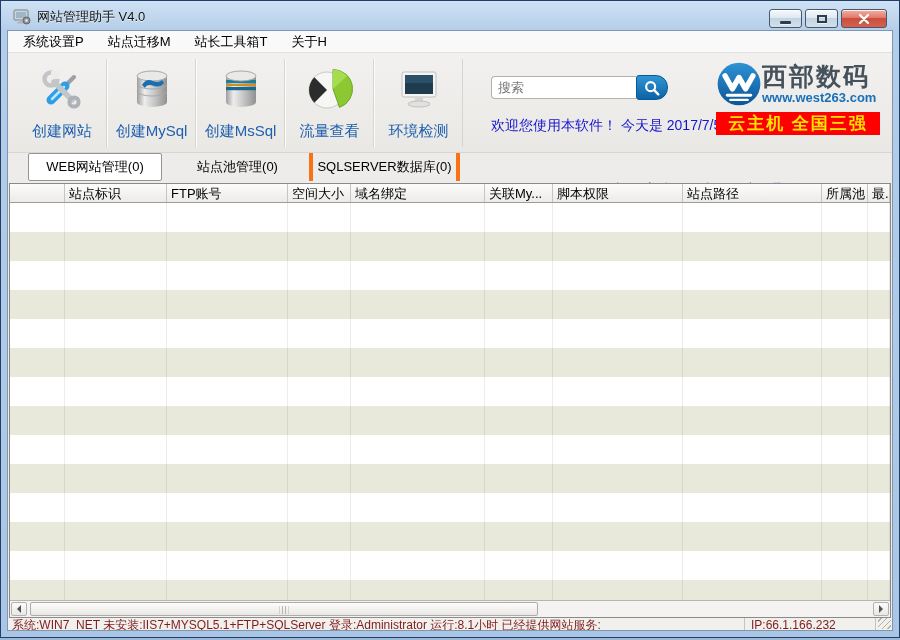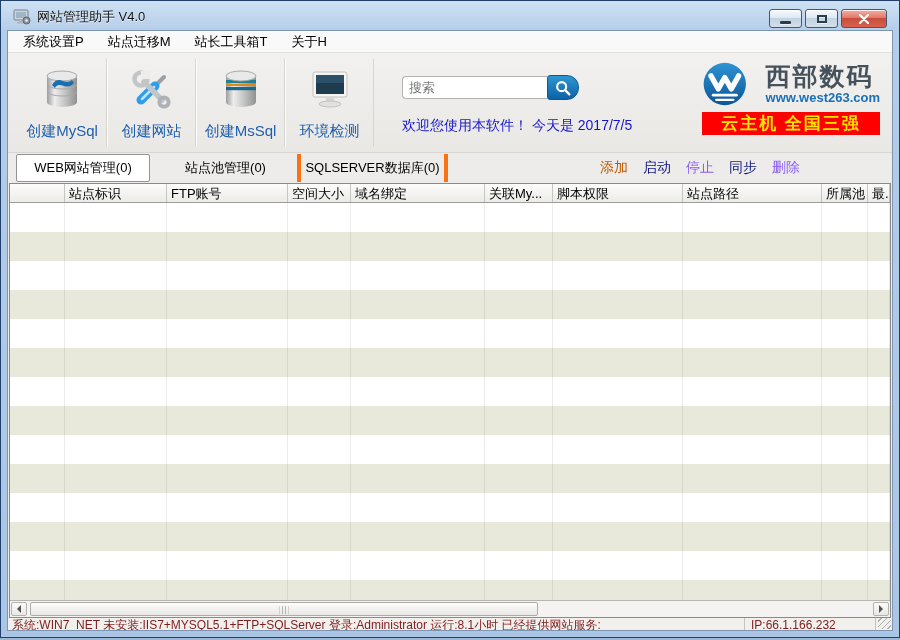--- a/index.html
+++ b/index.html
@@ -34,28 +34,28 @@
   .tb-label{font-size:15px;color:#1f5fae;white-space:nowrap;}
   .search-area{margin-left:28px;padding-top:16px;width:225px;}
   .search-row{display:flex;align-items:center;}
   .search-input{width:145px;height:23px;border:1px solid #b4b2ae;border-right:none;border-radius:4px 0 0 4px;
     padding:0 6px;font-size:13px;outline:none;color:#333;font-family:inherit;}
   .search-btn{width:32px;height:25px;border:1px solid #0a5a98;border-radius:3px 12px 12px 3px;
     background:linear-gradient(#2f96d2,#0d62a6);display:flex;align-items:center;justify-content:center;cursor:pointer;padding:0;}
   .welcome{margin-top:17px;font-size:14px;color:#1414cc;white-space:nowrap;}
   
   .brand{margin-left:auto;margin-right:12px;padding-top:2px;width:178px;}
-  .brand-top{display:flex;align-items:center;gap:18px;}
+  .brand-top{display:flex;align-items:center;gap:0;}
   .brand-text{display:flex;flex-direction:column;align-items:flex-start;}
   .brand-name{font-size:25px;font-weight:bold;color:#45525c;letter-spacing:2px;line-height:1.1;}
   .brand-url{font-size:13px;font-weight:bold;color:#1a70b8;}
   .brand-banner{margin-top:5px;height:23px;display:flex;align-items:center;justify-content:center;
     font-size:17px;font-weight:bold;letter-spacing:2px;white-space:nowrap;}
   
-  .tabbar{height:30px;background:#edecea;display:flex;align-items:center;padding-left:8px;font-size:13px;color:#000;}
+  .tabbar{height:30px;background:#edecea;display:flex;align-items:flex-start;padding-left:20px;font-size:13px;color:#000;flex-direction:column;}
   .tabs{display:flex;align-items:center;height:100%;}
   .tab{padding:5px 0;width:147px;text-align:center;border-right:4px solid #f97316;white-space:nowrap;overflow:hidden;cursor:default;}
   .tab.active{width:134px;background:#fff;border:1px solid #949494;border-radius:2px;padding:4px 0;margin-right:4px;}
   .actions{margin-left:auto;margin-right:92px;display:flex;gap:15px;font-size:14px;}
   .action{cursor:pointer;white-space:nowrap;}
   
   .grid{flex:1;margin:0 1px;border:1px solid #8a8a8a;display:flex;flex-direction:column;background:#fff;overflow:hidden;}
   .grid-header{display:flex;height:19px;flex:none;border-bottom:1px solid #9c9c9c;font-size:13px;color:#000;}
   .hcell{flex:none;background:linear-gradient(#fcfcfb,#ecebe8);border-right:1px solid #c5c5c2;
     padding:1px 2px 0 4px;white-space:nowrap;overflow:hidden;}
@@ -118,53 +118,53 @@
 
     <div class="menubar">
         <div class="menu-item">系统设置P</div>
         <div class="menu-item">站点迁移M</div>
         <div class="menu-item">站长工具箱T</div>
         <div class="menu-item">关于H</div>
       </div>
 
     <div class="toolbar">
       <div style="display:flex;">
+          <div class="tb-btn">
+     <span class="tb-icon">
+              <svg viewBox="0 0 48 48" width="48" height="48">
+   <line x1="36" y1="12" x2="27" y2="21" stroke="#9aa0a6" stroke-width="4" stroke-linecap="round"></line>
+   <line x1="27" y1="21" x2="13" y2="35" stroke="#2f9ee8" stroke-width="9" stroke-linecap="round"></line>
+   <line x1="26" y1="22" x2="14" y2="34" stroke="#bfe4fa" stroke-width="2.5" stroke-linecap="round"></line>
+   <circle cx="13" cy="14" r="6.5" fill="none" stroke="#c3c6c9" stroke-width="4.5"></circle>
+   <rect x="13" y="6" width="9" height="8" fill="#edecea"></rect>
+   <line x1="16" y1="17" x2="34" y2="35" stroke="#c3c6c9" stroke-width="5.5" stroke-linecap="round"></line>
+   <circle cx="36" cy="37" r="4.6" fill="none" stroke="#aeb2b6" stroke-width="4"></circle>
+              </svg>
+            </span>
+     <span class="tb-label">创建网站</span>
+   </div>
           <div class="tb-btn">
      <span class="tb-icon">
               <svg viewBox="0 0 48 48" width="48" height="48">
    <defs>
                   <linearGradient id="cy1" x1="0" x2="1">
                     <stop offset="0" stop-color="#9c9c9c"></stop>
                     <stop offset=".25" stop-color="#ededed"></stop>
                     <stop offset=".6" stop-color="#c4c4c4"></stop>
                     <stop offset="1" stop-color="#909090"></stop>
                   </linearGradient>
                 </defs>
    <rect x="9" y="11" width="30" height="26" fill="url(#cy1)"></rect>
    <ellipse cx="24" cy="37" rx="15" ry="5" fill="url(#cy1)"></ellipse>
    <ellipse cx="24" cy="11" rx="15" ry="5" fill="#e9e9e9" stroke="#a8a8a8"></ellipse>
    <path d="M9,19 a15,5 0 0 0 30,0 M9,26 a15,5 0 0 0 30,0" fill="none" stroke="#a9a9a9"></path>
    <path d="M14,20 q4,-7 11,-4 q6,2.5 9,-1 l2,3 q-4,5 -10,3 q-7,-2.5 -9,2 z" fill="#1a6fb0"></path>
               </svg>
             </span>
      <span class="tb-label">创建MySql</span>
-   </div>
-          <div class="tb-btn">
-     <span class="tb-icon">
-              <svg viewBox="0 0 48 48" width="48" height="48">
-   <line x1="36" y1="12" x2="27" y2="21" stroke="#9aa0a6" stroke-width="4" stroke-linecap="round"></line>
-   <line x1="27" y1="21" x2="13" y2="35" stroke="#2f9ee8" stroke-width="9" stroke-linecap="round"></line>
-   <line x1="26" y1="22" x2="14" y2="34" stroke="#bfe4fa" stroke-width="2.5" stroke-linecap="round"></line>
-   <circle cx="13" cy="14" r="6.5" fill="none" stroke="#c3c6c9" stroke-width="4.5"></circle>
-   <rect x="13" y="6" width="9" height="8" fill="#edecea"></rect>
-   <line x1="16" y1="17" x2="34" y2="35" stroke="#c3c6c9" stroke-width="5.5" stroke-linecap="round"></line>
-   <circle cx="36" cy="37" r="4.6" fill="none" stroke="#aeb2b6" stroke-width="4"></circle>
-              </svg>
-            </span>
-     <span class="tb-label">创建网站</span>
    </div>
           <div class="tb-btn">
      <span class="tb-icon">
               <svg viewBox="0 0 48 48" width="48" height="48">
    <defs>
                   <linearGradient id="cy2" x1="0" x2="1">
                     <stop offset="0" stop-color="#9c9c9c"></stop>
                     <stop offset=".25" stop-color="#ededed"></stop>
                     <stop offset=".6" stop-color="#c4c4c4"></stop>
                     <stop offset="1" stop-color="#909090"></stop>
@@ -176,20 +176,31 @@
    <rect x="9" y="19" width="30" height="2" fill="#d8891c"></rect>
    <rect x="9" y="22" width="30" height="3.2" fill="#176a8c"></rect>
    <ellipse cx="24" cy="11" rx="15" ry="5" fill="#e9e9e9" stroke="#a8a8a8"></ellipse>
               </svg>
             </span>
      <span class="tb-label">创建MsSql</span>
    </div>
           <div class="tb-btn">
      <span class="tb-icon">
               <svg viewBox="0 0 48 48" width="48" height="48">
+   <circle cx="21" cy="25" r="18" fill="#f6f6f4" stroke="#c9c9c6"></circle>
+   <path d="M21,25 L8.3,12.3 A18,18 0 0 0 8.3,37.7 Z" fill="#2c2c2c"></path>
+   <path d="M27,24 L27,4.5 A19.5,19.5 0 0 1 33.5,42.4 Z" fill="#8cc832" stroke="#6ea523"></path>
+   <path d="M27,24 L27,4.5 A19.5,19.5 0 0 1 41,11 Z" fill="#a5dd4e"></path>
+              </svg>
+            </span>
+     <span class="tb-label">流量查看</span>
+   </div>
+          <div class="tb-btn">
+     <span class="tb-icon">
+              <svg viewBox="0 0 48 48" width="48" height="48">
    <rect x="7" y="7" width="34" height="25" rx="2" fill="#f4f4f3" stroke="#c2c1bf"></rect>
    <rect x="10" y="10" width="28" height="19" fill="#1f3c4e"></rect>
    <rect x="10" y="10" width="28" height="8" fill="#2c5069"></rect>
    <rect x="20" y="32" width="8" height="4" fill="#d6d5d3"></rect>
    <ellipse cx="24" cy="39" rx="11" ry="3" fill="#e2e1df" stroke="#c2c1bf"></ellipse>
               </svg>
             </span>
      <span class="tb-label">环境检测</span>
    </div>
         </div>

